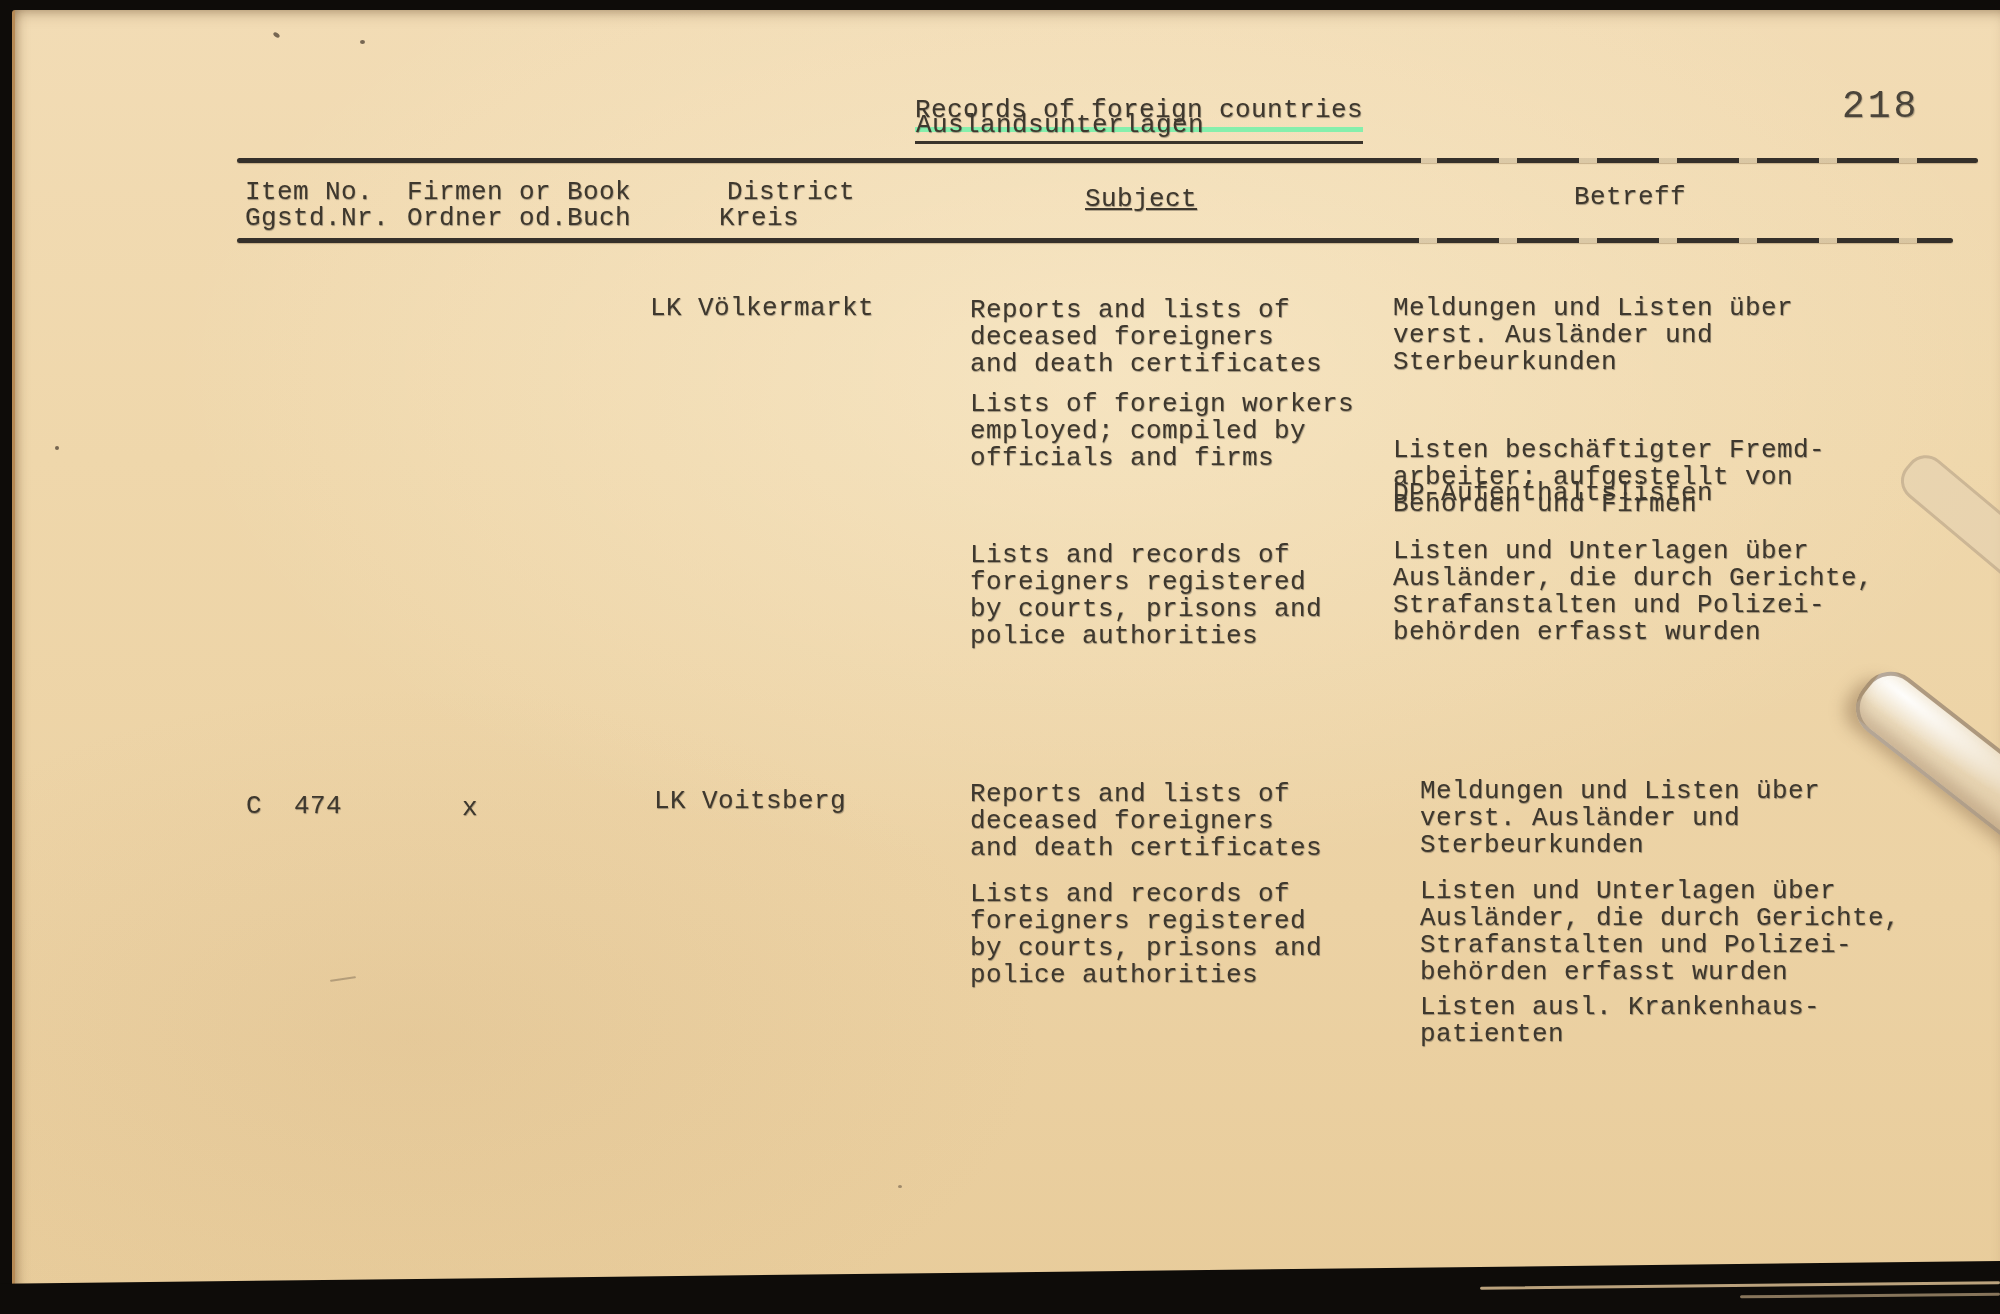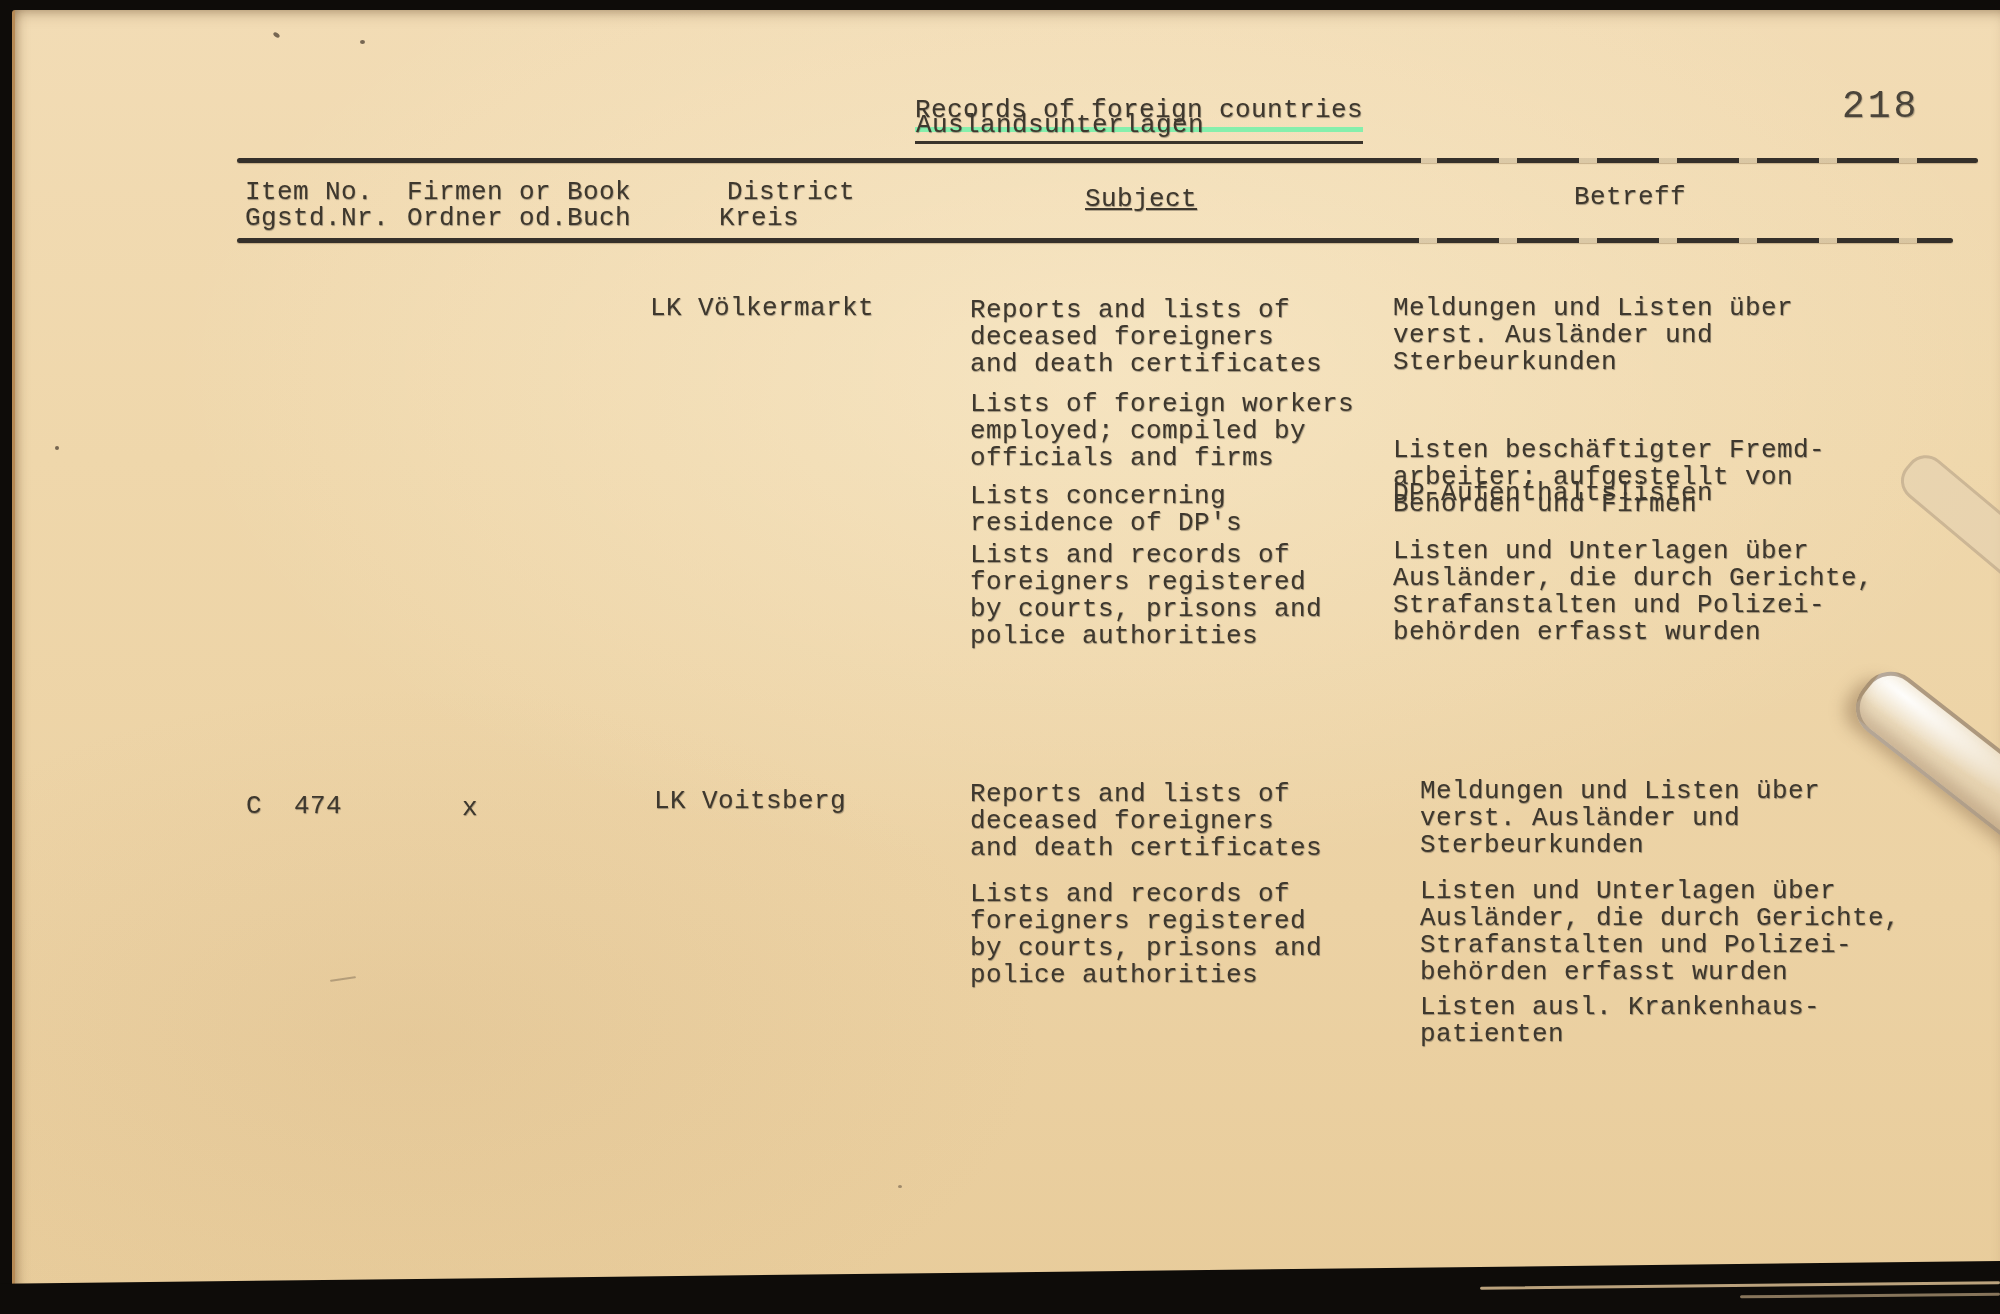--- a/index.html
+++ b/index.html
@@ -90,22 +90,20 @@
 verst. Ausländer und
 Sterbeurkunden</div>
 
   <div class="typed" style="left:970px;top:391px;">Lists of foreign workers
 employed; compiled by
 officials and firms</div>
   <div class="typed" style="left:1393px;top:389px;margin-top:48px;">Listen beschäftigter Fremd-
 arbeiter; aufgestellt von
 Behörden und Firmen</div>
 
-  <div class="typed" style="left:970px;top:483px;">Lists concerning
-residence of DP's</div>
   <div class="typed" style="left:1393px;top:480px;">DP-Aufenthaltslisten</div>
 
   <div class="typed" style="left:970px;top:542px;">Lists and records of
 foreigners registered
 by courts, prisons and
 police authorities</div>
   <div class="typed" style="left:1393px;top:538px;">Listen und Unterlagen über
 Ausländer, die durch Gerichte,
 Strafanstalten und Polizei-
 behörden erfasst wurden</div>

